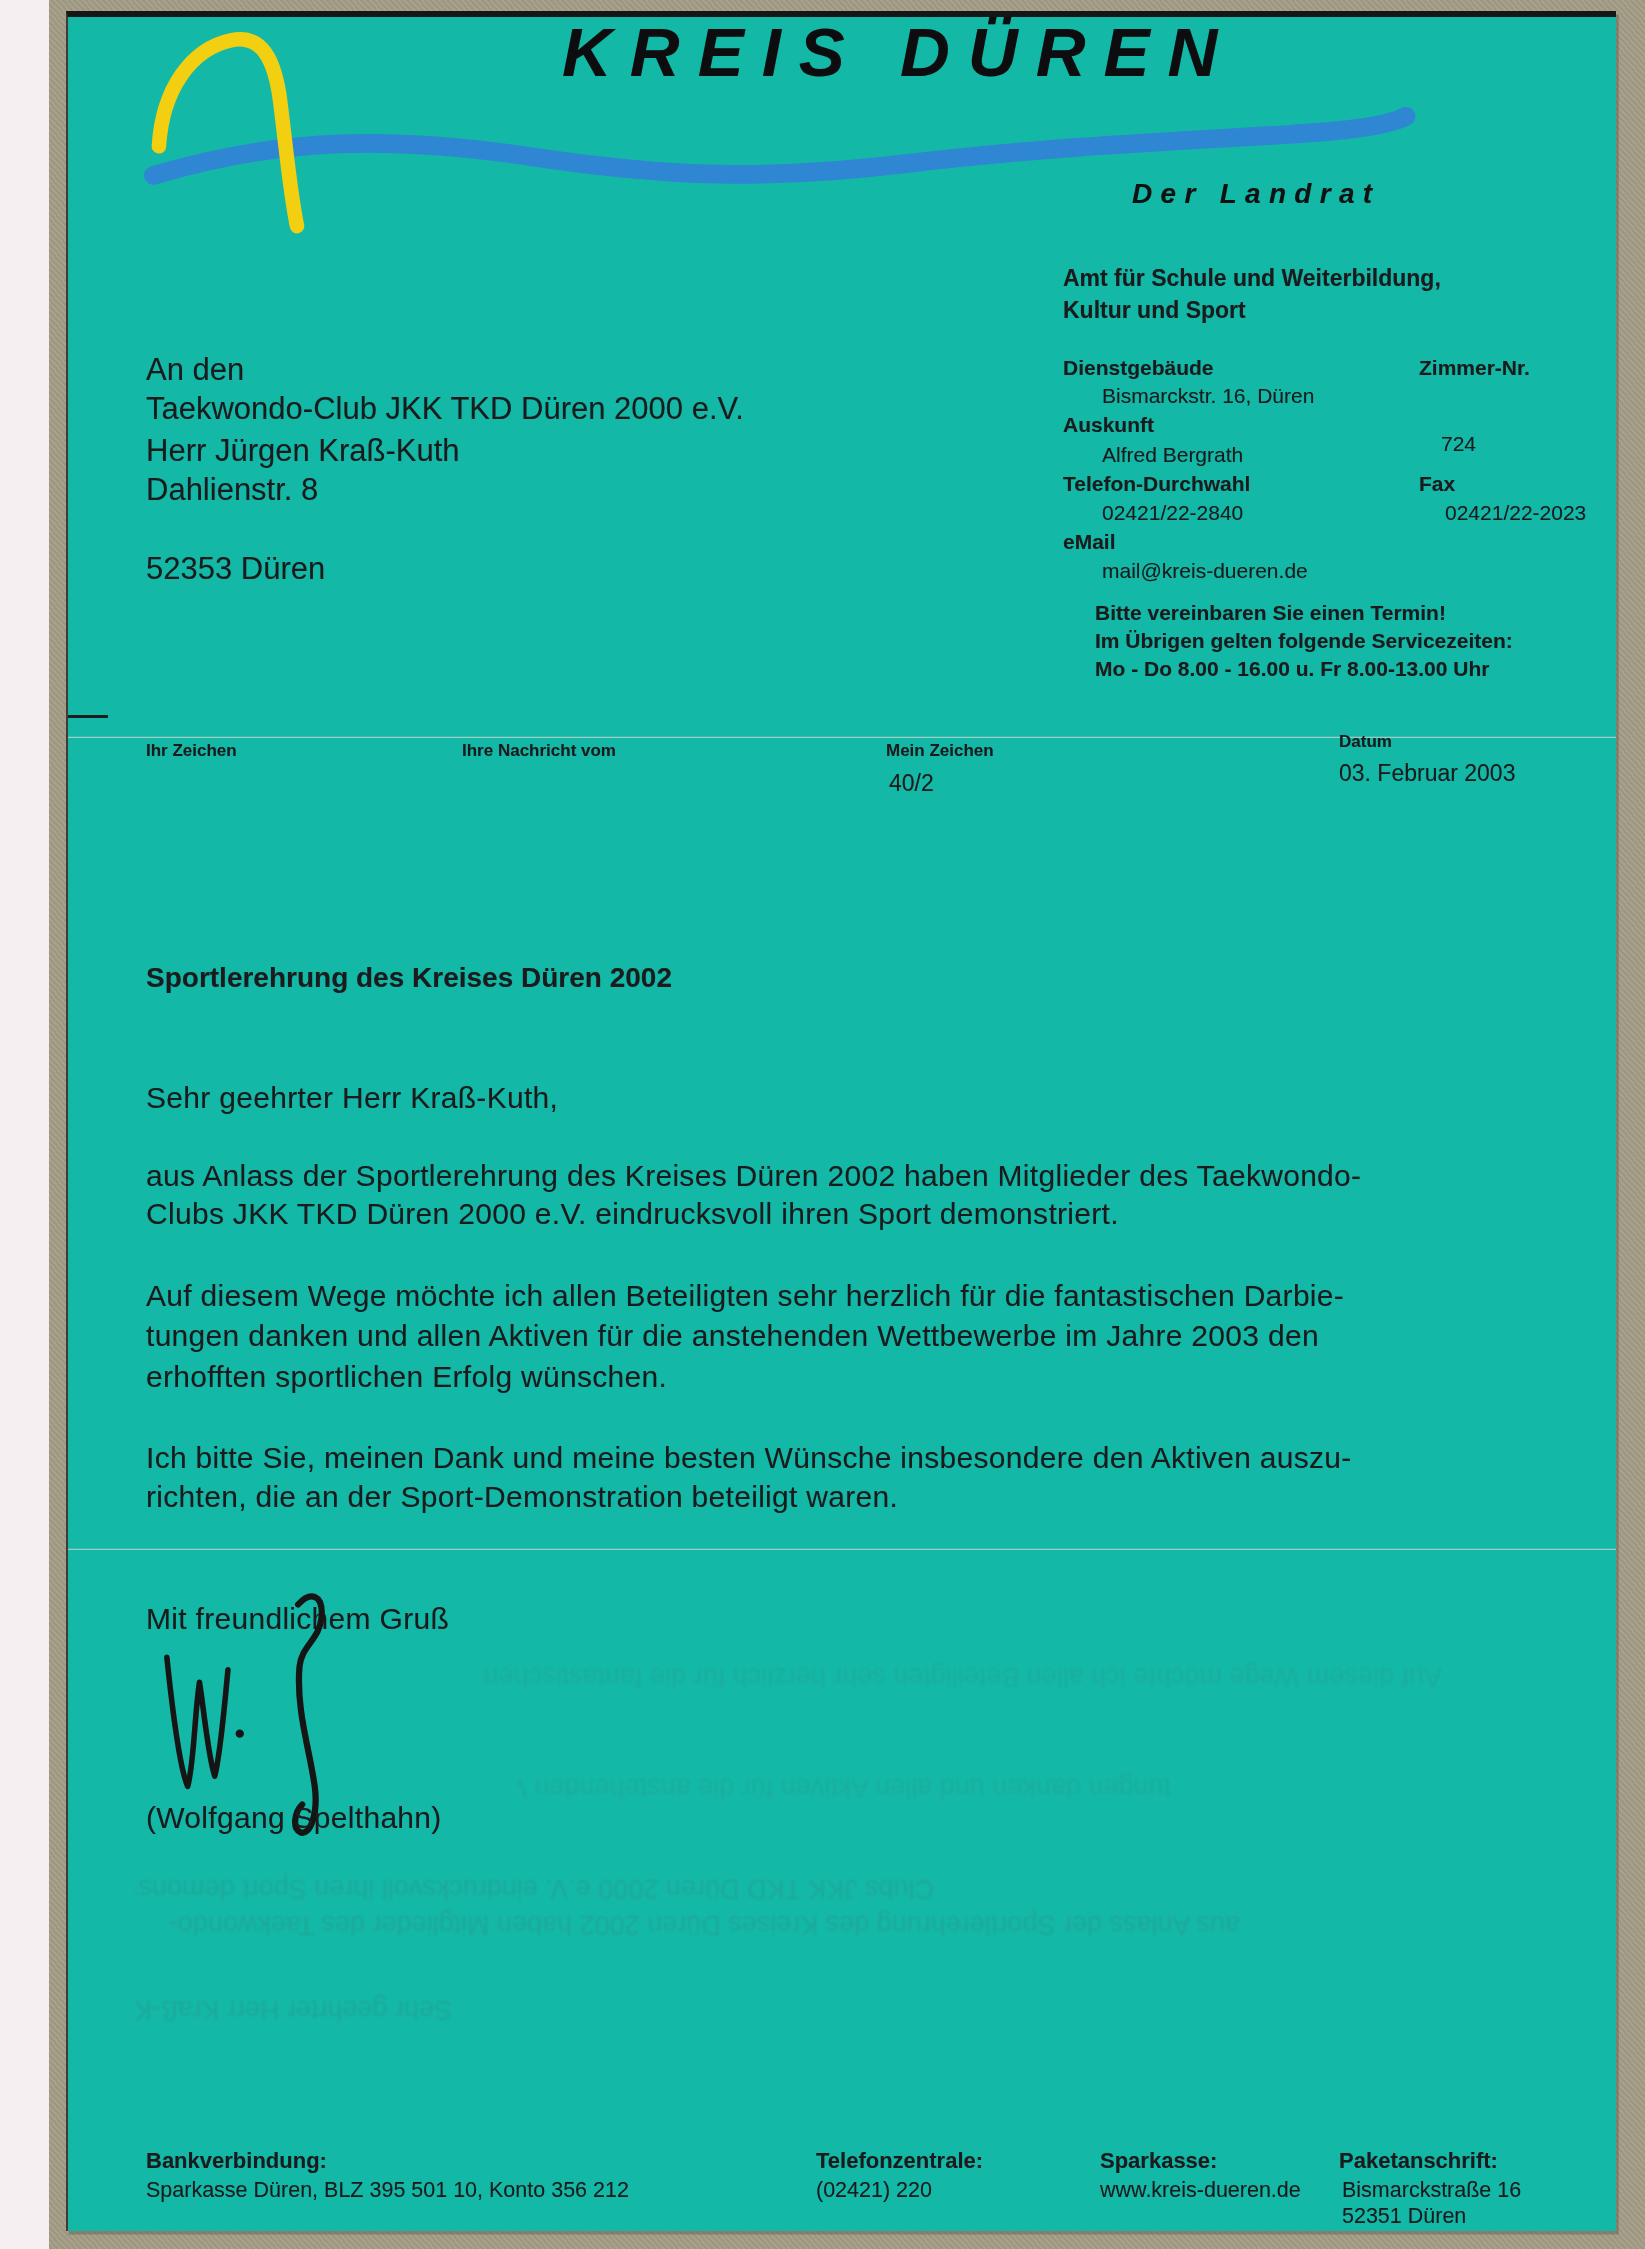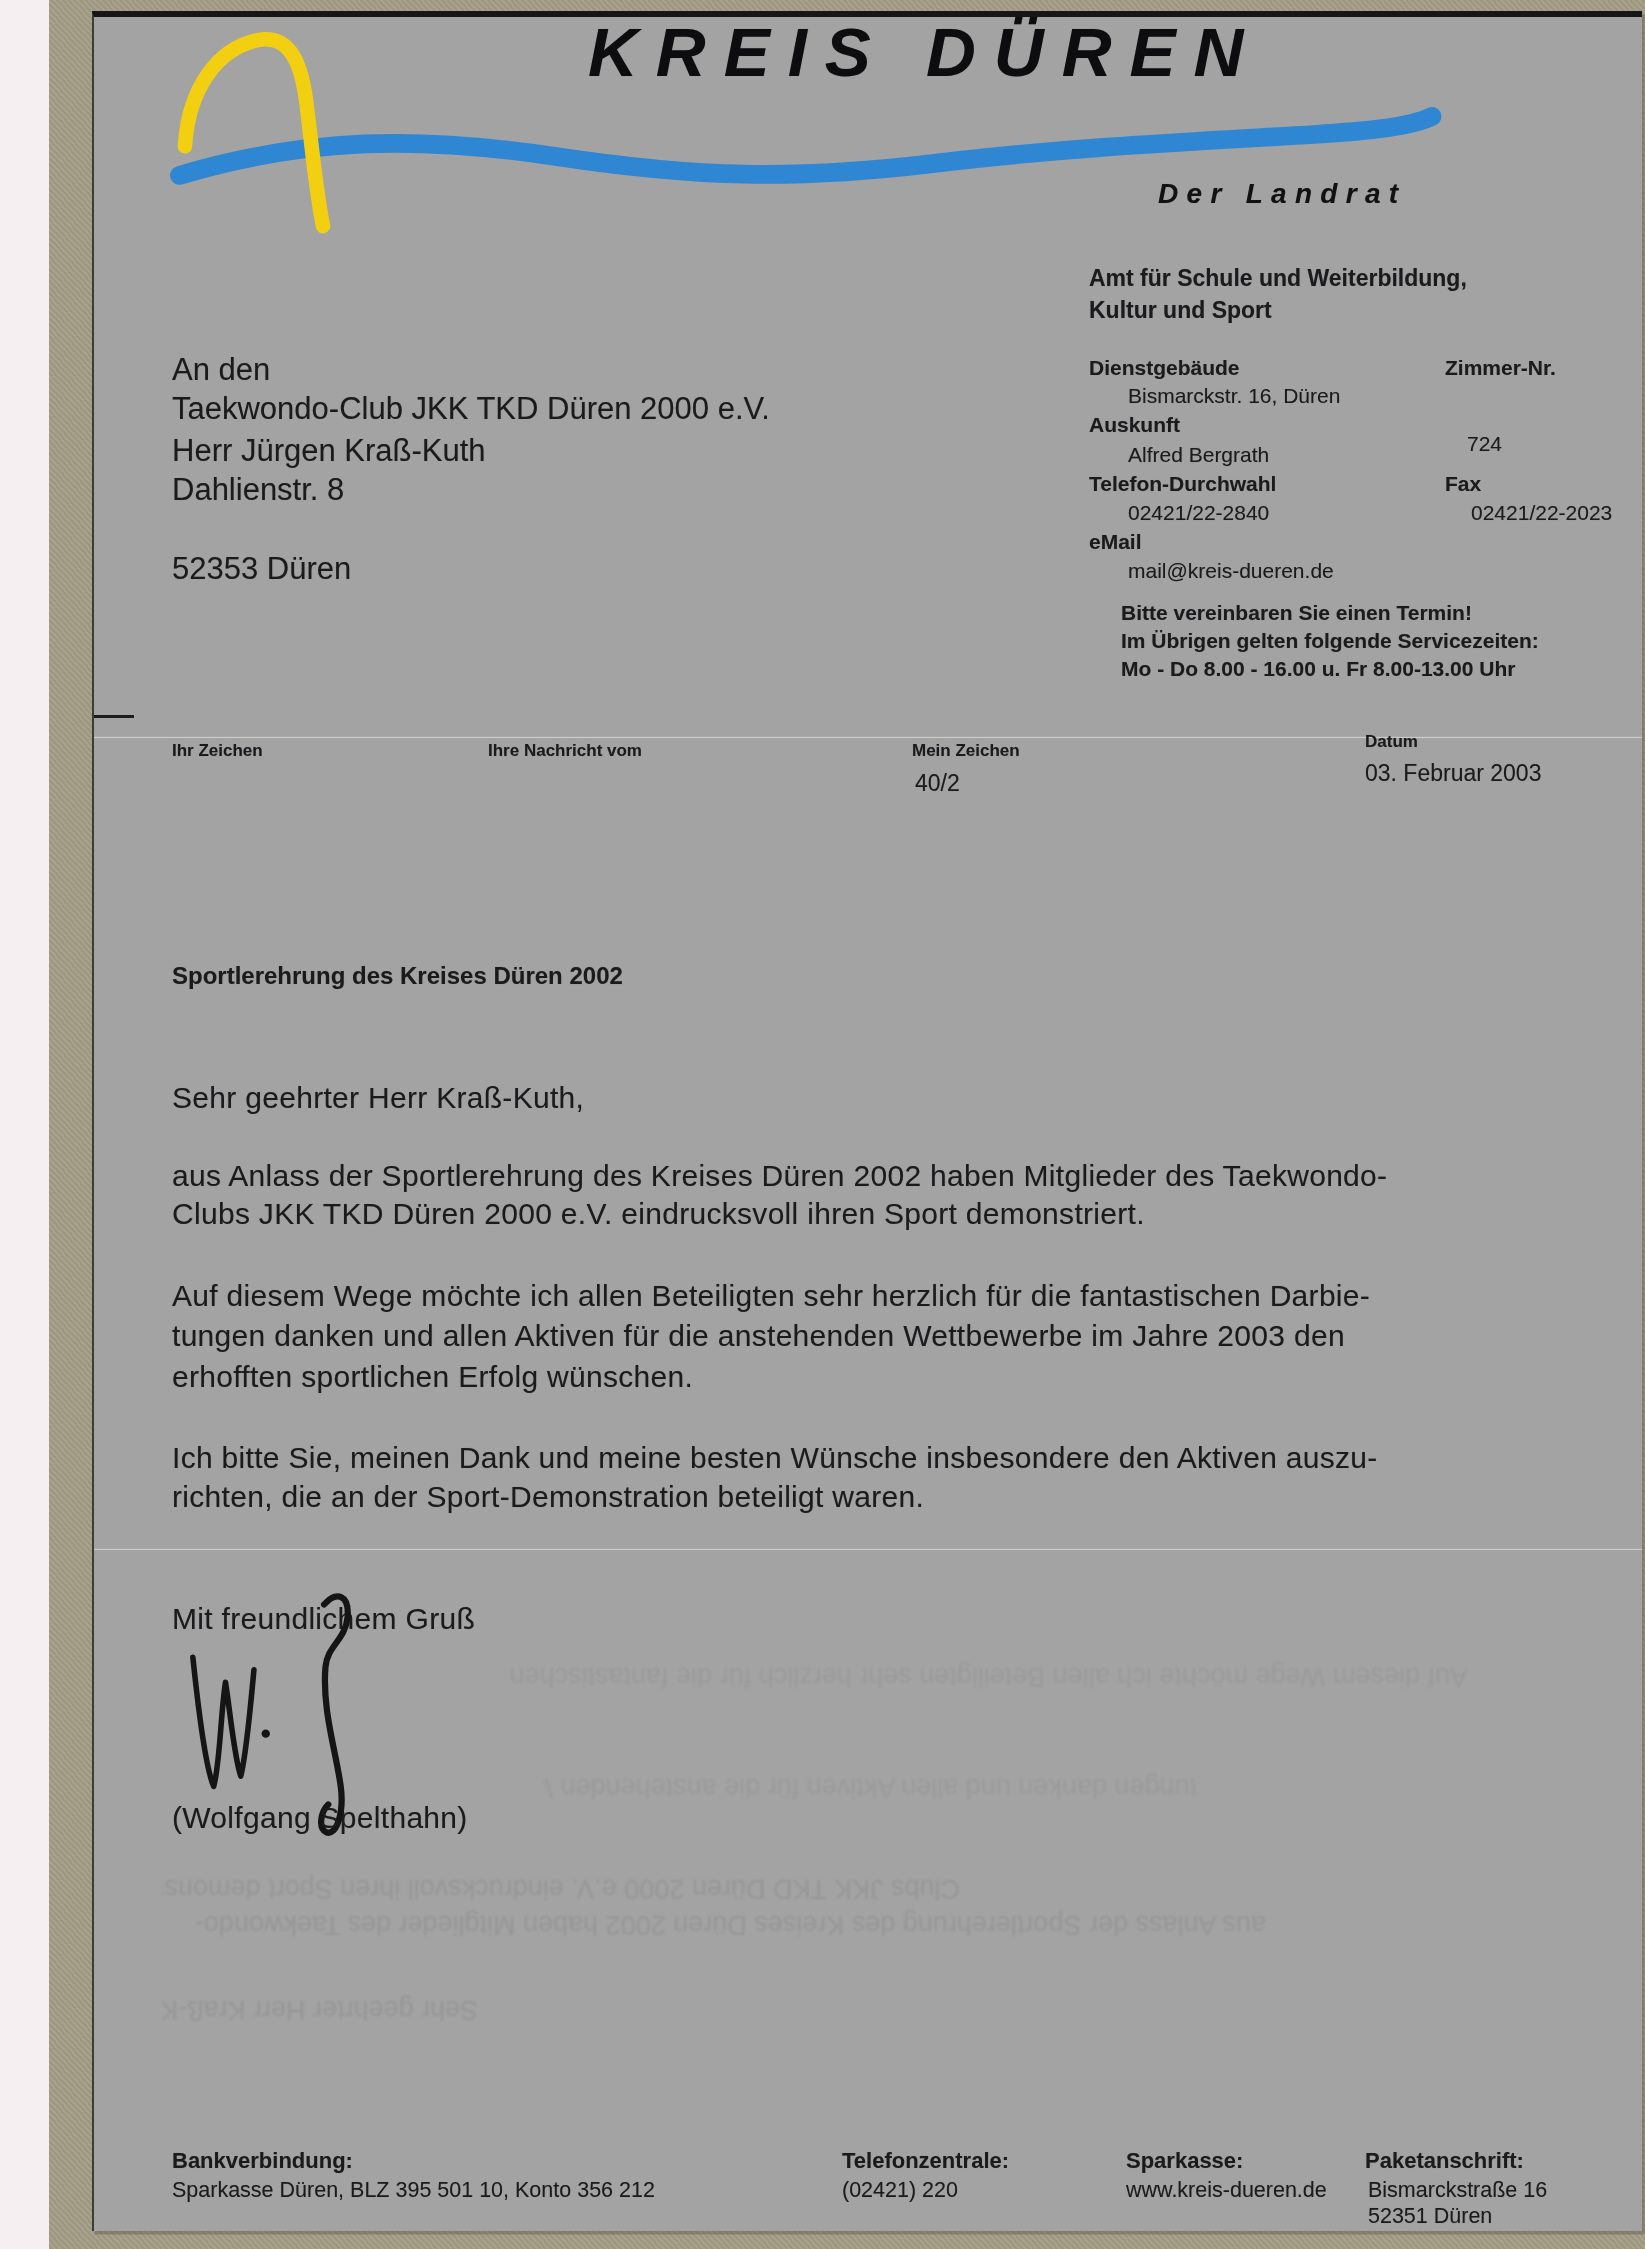--- a/index.html
+++ b/index.html
@@ -1,35 +1,35 @@
 <!DOCTYPE html>
 <html style="font-size:11px"><head>
 <meta charset="utf-8">
 <style>
   html,body{margin:0;padding:0;background:#f4edef;}
   .page{position:relative;width:1646px;height:2250px;background:#f6eff1;overflow:hidden;
         font-family:"Liberation Sans","DejaVu Sans",sans-serif;color:#1b1b1d;}
   .scanbg{position:absolute;left:49px;top:0;right:0;bottom:0;background:#a39c86;
           background-image:repeating-linear-gradient(47deg,rgba(255,255,255,.05) 0 2.1px,rgba(60,55,40,.06) 2.1px 4.2px);}
-  .paper{position:absolute;left:92px;top:11px;width:1550px;height:2220px;background:#a3a3a3;
+  .paper{position:absolute;left:66px;top:11px;width:1550px;height:2220px;background:#14b8a6;
          box-sizing:border-box;border-top:6.2px solid #161616;border-left:2.8px solid #3e3c36;
          box-shadow:2.8px 3.5px 0 rgba(96,90,75,.45);}
   .abs{position:absolute;white-space:nowrap;}
   .txt{text-shadow:0 0 0.7px rgba(20,20,20,.28);}
   .title{font-size:69px;font-weight:700;font-style:italic;letter-spacing:18px;color:#0d0d0f;}
   .role{font-size:28px;font-weight:700;font-style:italic;letter-spacing:8.3px;color:#111;}
   .sender{font-size:23px;font-weight:600;text-decoration:underline;text-decoration-thickness:2.1px;text-underline-offset:6.2px;}
   .addr{font-size:31px;}
   .lbl{font-size:21px;font-weight:700;}
   .val{font-size:21px;}
   .dept{font-size:23px;font-weight:700;line-height:32px;}
   .notice{font-size:21px;font-weight:700;line-height:28px;margin-left:32px;}
   .ref-lbl{font-size:17px;font-weight:700;}
   .ref-val{font-size:23px;}
-  .subject{font-size:24px;font-weight:700;}
+  .subject{font-size:28px;font-weight:700;}
   .body-line{font-size:30px;letter-spacing:0.3px;}
   .foot-lbl{font-size:22px;font-weight:700;}
   .foot-val{font-size:21.5px;}
   .crease{position:absolute;left:0;width:100%;height:2.1px;
           background:linear-gradient(to bottom,rgba(110,104,96,.22),rgba(255,255,255,.65));}
   .foldmark{position:absolute;background:#1c1c1c;}
   .ghost{position:absolute;overflow:hidden;transform:rotate(180deg);color:#4e4e58;
          font-size:27px;white-space:nowrap;filter:blur(0.9px);}
 </style>
 </head>

